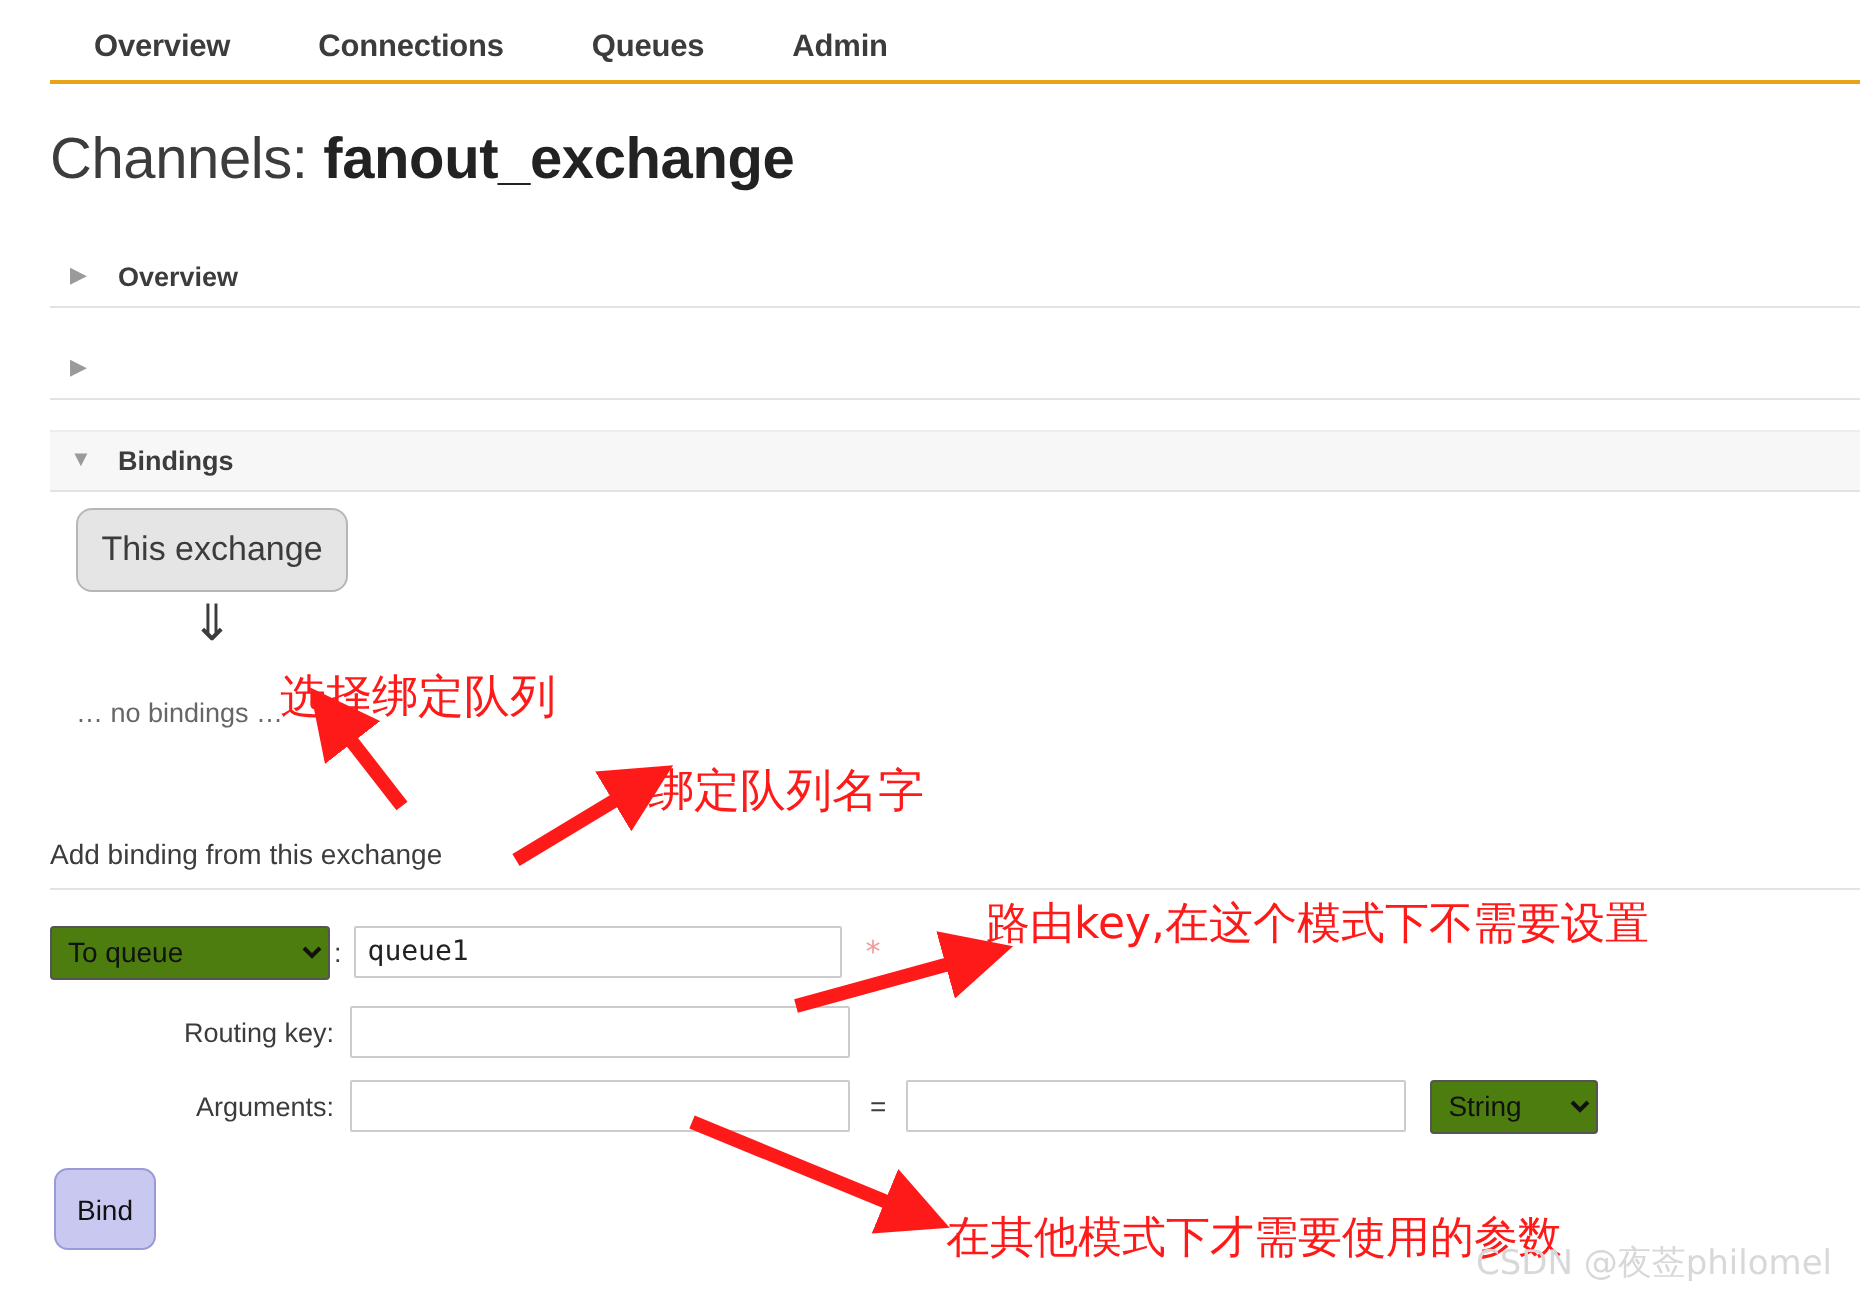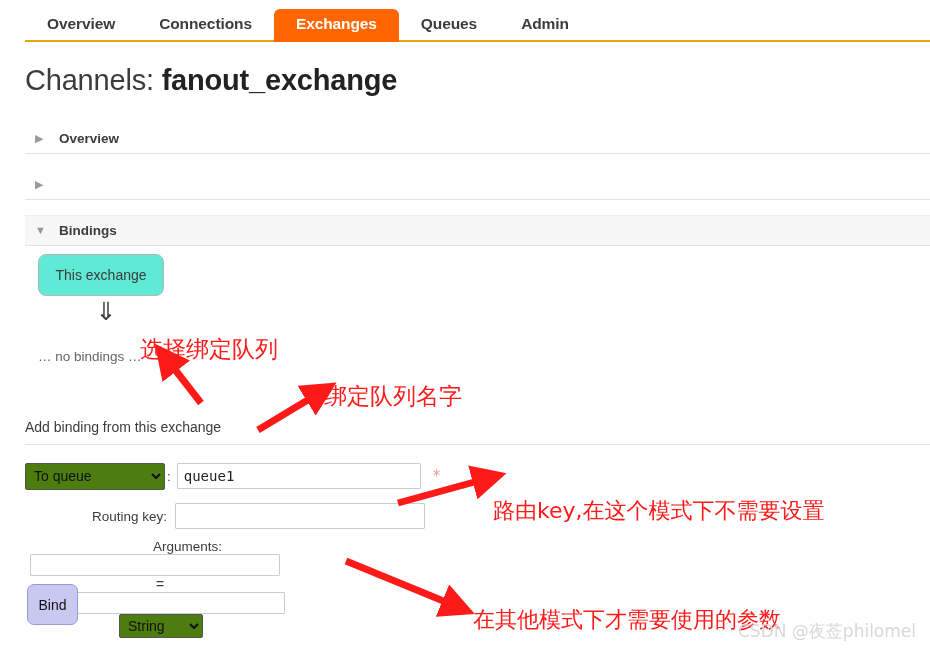--- a/index.html
+++ b/index.html
@@ -102,29 +102,29 @@
     color: #3c3c3c;
   }
   #sec-overview { top: 123px; }
   #sec-rates    { top: 169px; }
   #sec-bindings { top: 215px; }
 
   
   #exchange-chip {
     position: absolute;
     left: 38px; top: 254px;
-    width: 126px; height: 42px;
+    width: 136px; height: 42px;
     box-sizing: border-box;
     border: 1px solid #b6b6b6;
     border-radius: 8px;
-    background: #5eead4;
+    background: #e5e5e5;
     display: flex;
     align-items: center;
     justify-content: center;
-    font-size: 14px;
+    font-size: 17px;
     color: #3c3c3c;
   }
   #binding-arrow {
     position: absolute;
     left: 93px; top: 299px;
     width: 26px;
     text-align: center;
     font-size: 25px;
     line-height: 26px;
     color: #3c3c3c;
@@ -154,21 +154,21 @@
 
   .form-row {
     position: absolute;
     left: 25px;
     height: 28px;
     display: flex;
     align-items: center;
   }
   #row-toqueue  { top: 462px; }
   #row-routing  { top: 502px; }
-  #row-args     { top: 539px; flex-direction: column; }
+  #row-args     { top: 539px; }
 
   .row-label {
     width: 150px;
     text-align: right;
     padding-right: 8px;
     font-size: 13.5px;
     color: #3c3c3c;
     box-sizing: border-box;
     white-space: nowrap;
   }
@@ -242,41 +242,40 @@
   .anno-text {
     position: absolute;
     color: #ff1a1a;
     font-family: "DejaVu Sans", "Liberation Sans", sans-serif;
     white-space: nowrap;
     font-size: 23px;
     line-height: 26px;
   }
   #anno-1 { left: 140px; top: 336px; }
   #anno-2 { left: 324px; top: 383px; }
-  #anno-3 { left: 493px; top: 450px; font-size: 22px; margin-top: 48px; }
+  #anno-3 { left: 493px; top: 450px; font-size: 22px; }
   #anno-4 { left: 473px; top: 607px; font-size: 22px; }
 
   #watermark {
     position: absolute;
     right: 14px; bottom: 8px;
     font-size: 17px;
     color: #d8d8d8;
     font-family: "DejaVu Sans", "Liberation Sans", sans-serif;
     white-space: nowrap;
   }
 </style>
 </head>
 <body>
 
 <div id="nav-wrap">
   <div id="nav-underline"></div>
   <div id="main-nav">
     <a class="nav-tab" href="#">Overview</a>
     <a class="nav-tab" href="#">Connections</a>
-    <a class="nav-tab active" href="#">Exchanges</a>
     <a class="nav-tab" href="#">Queues</a>
     <a class="nav-tab" href="#">Admin</a>
   </div>
 </div>
 
 <div id="page-title"><span>Channels: </span><span class="strong">fanout_exchange</span></div>
 
 <div class="section-head" id="sec-overview">
   <span class="tri">▶</span>
   <span class="section-title">Overview</span>

